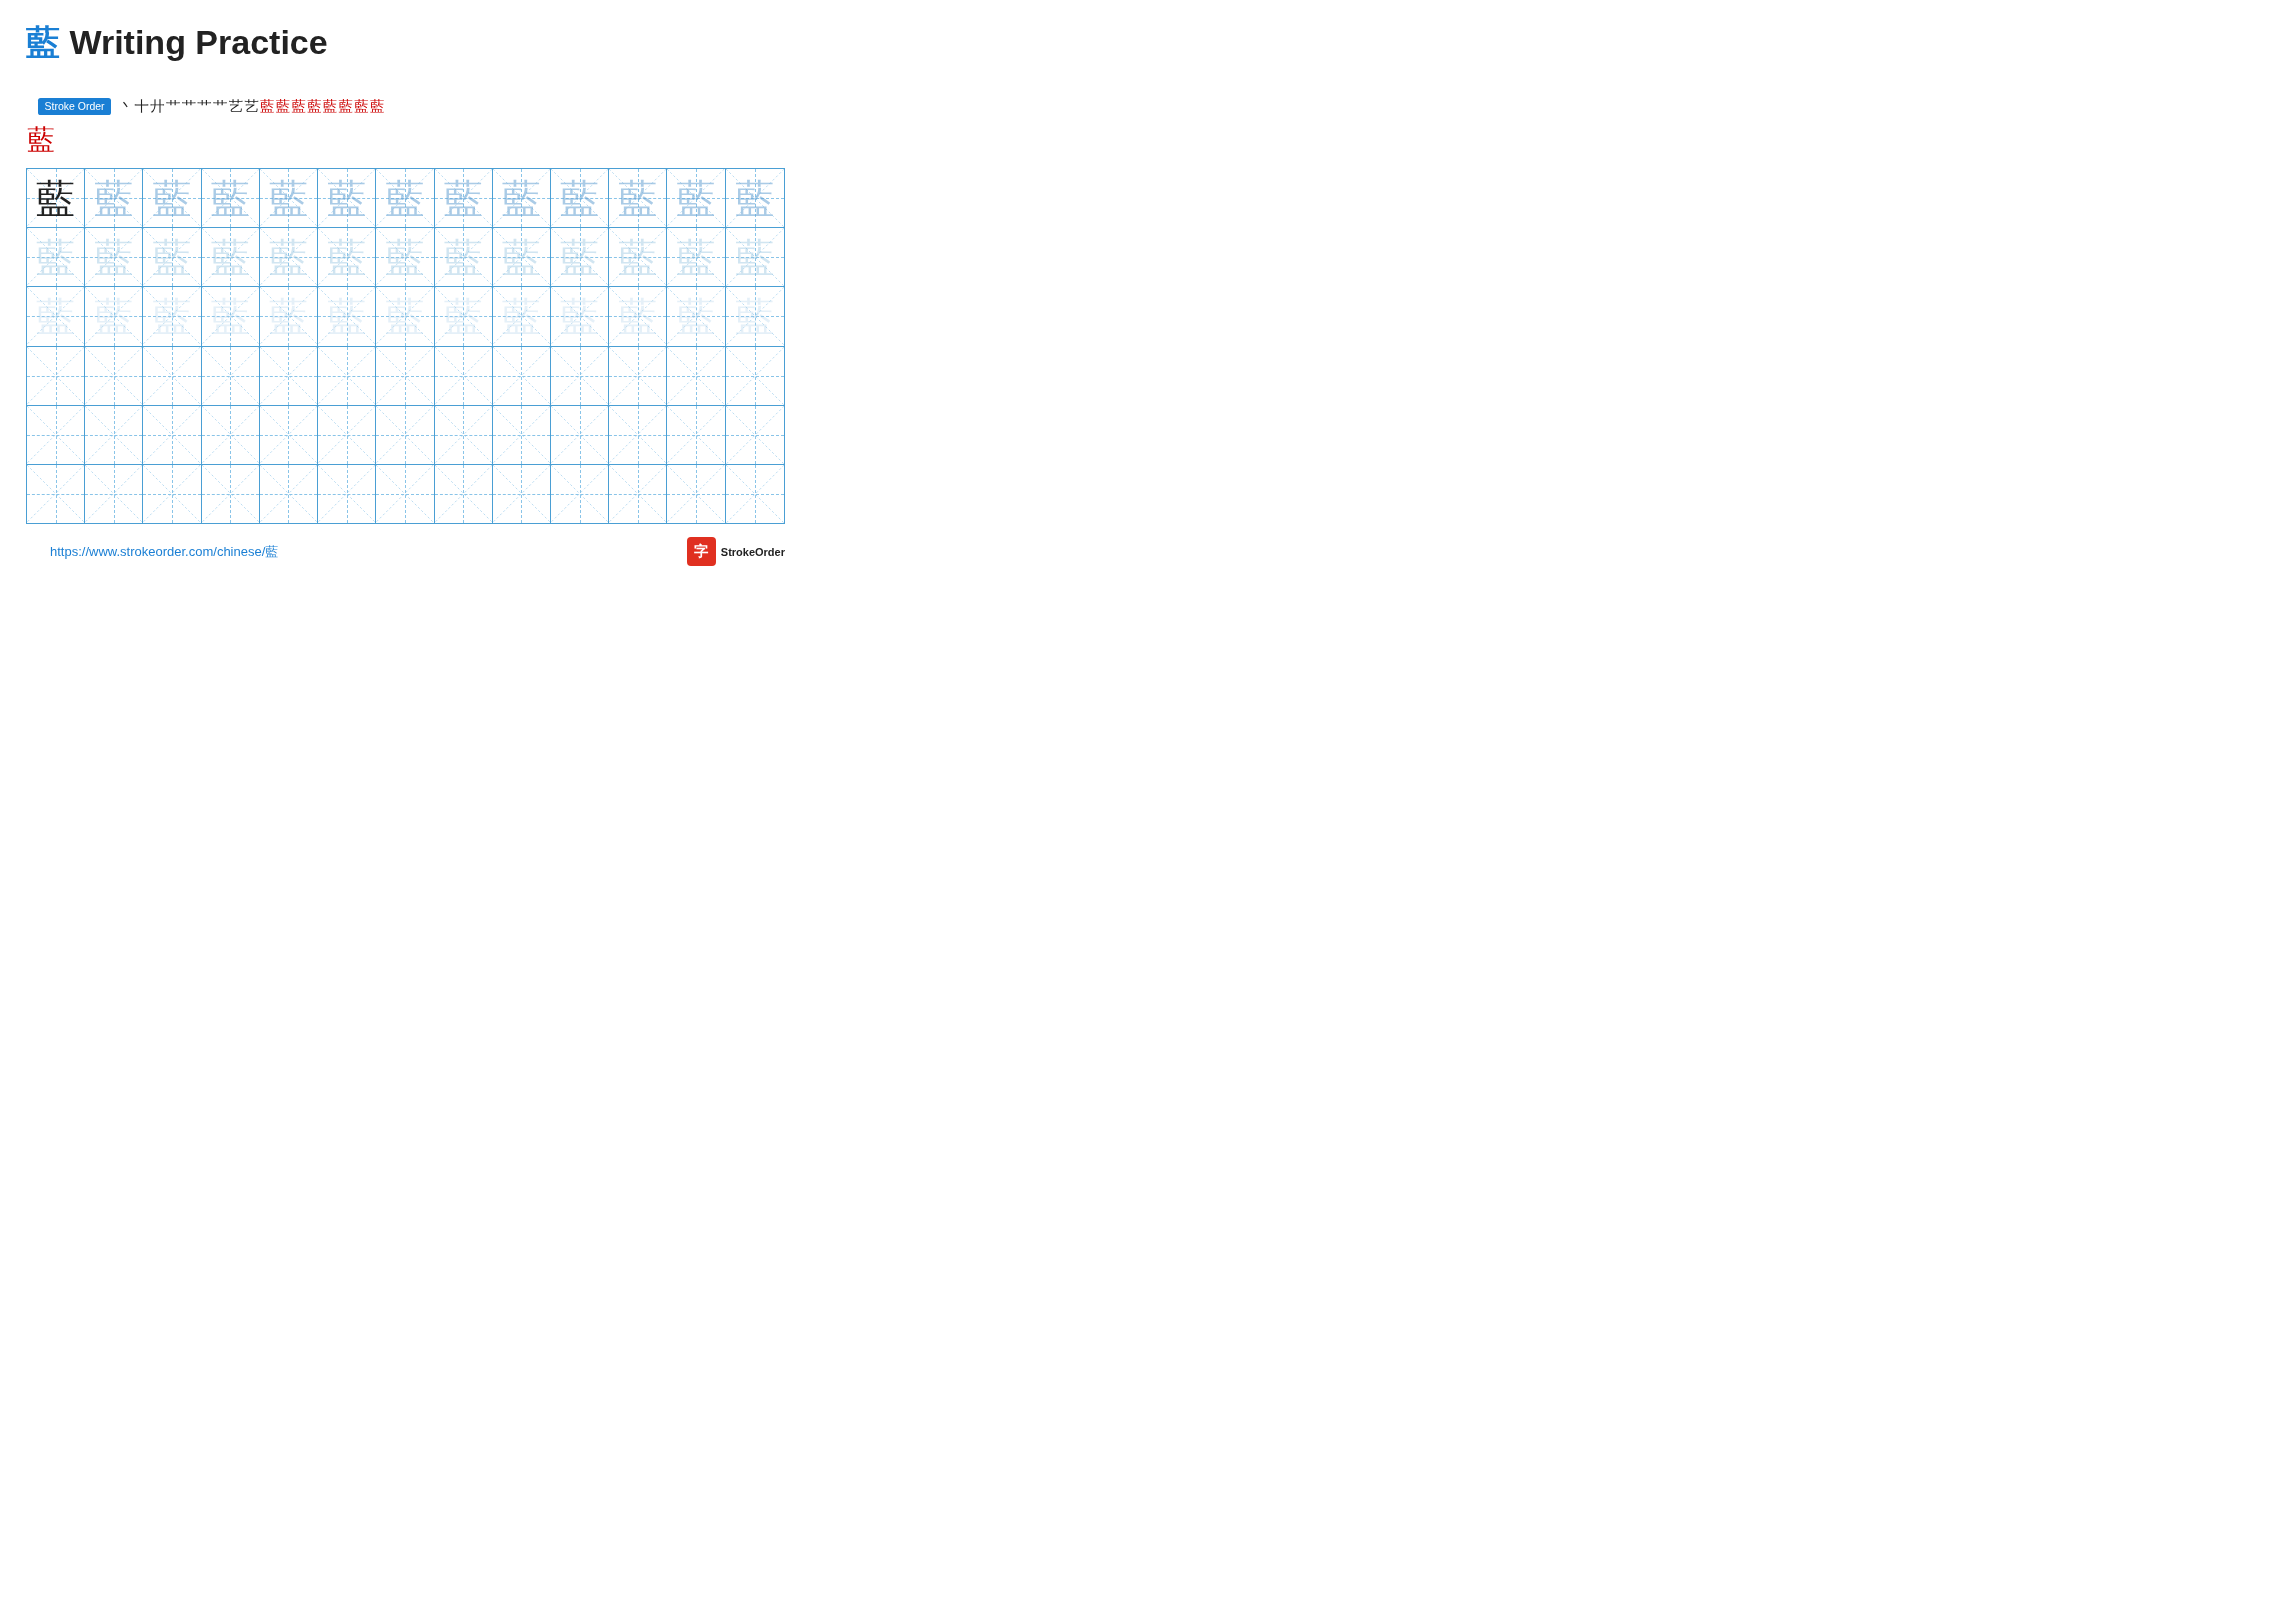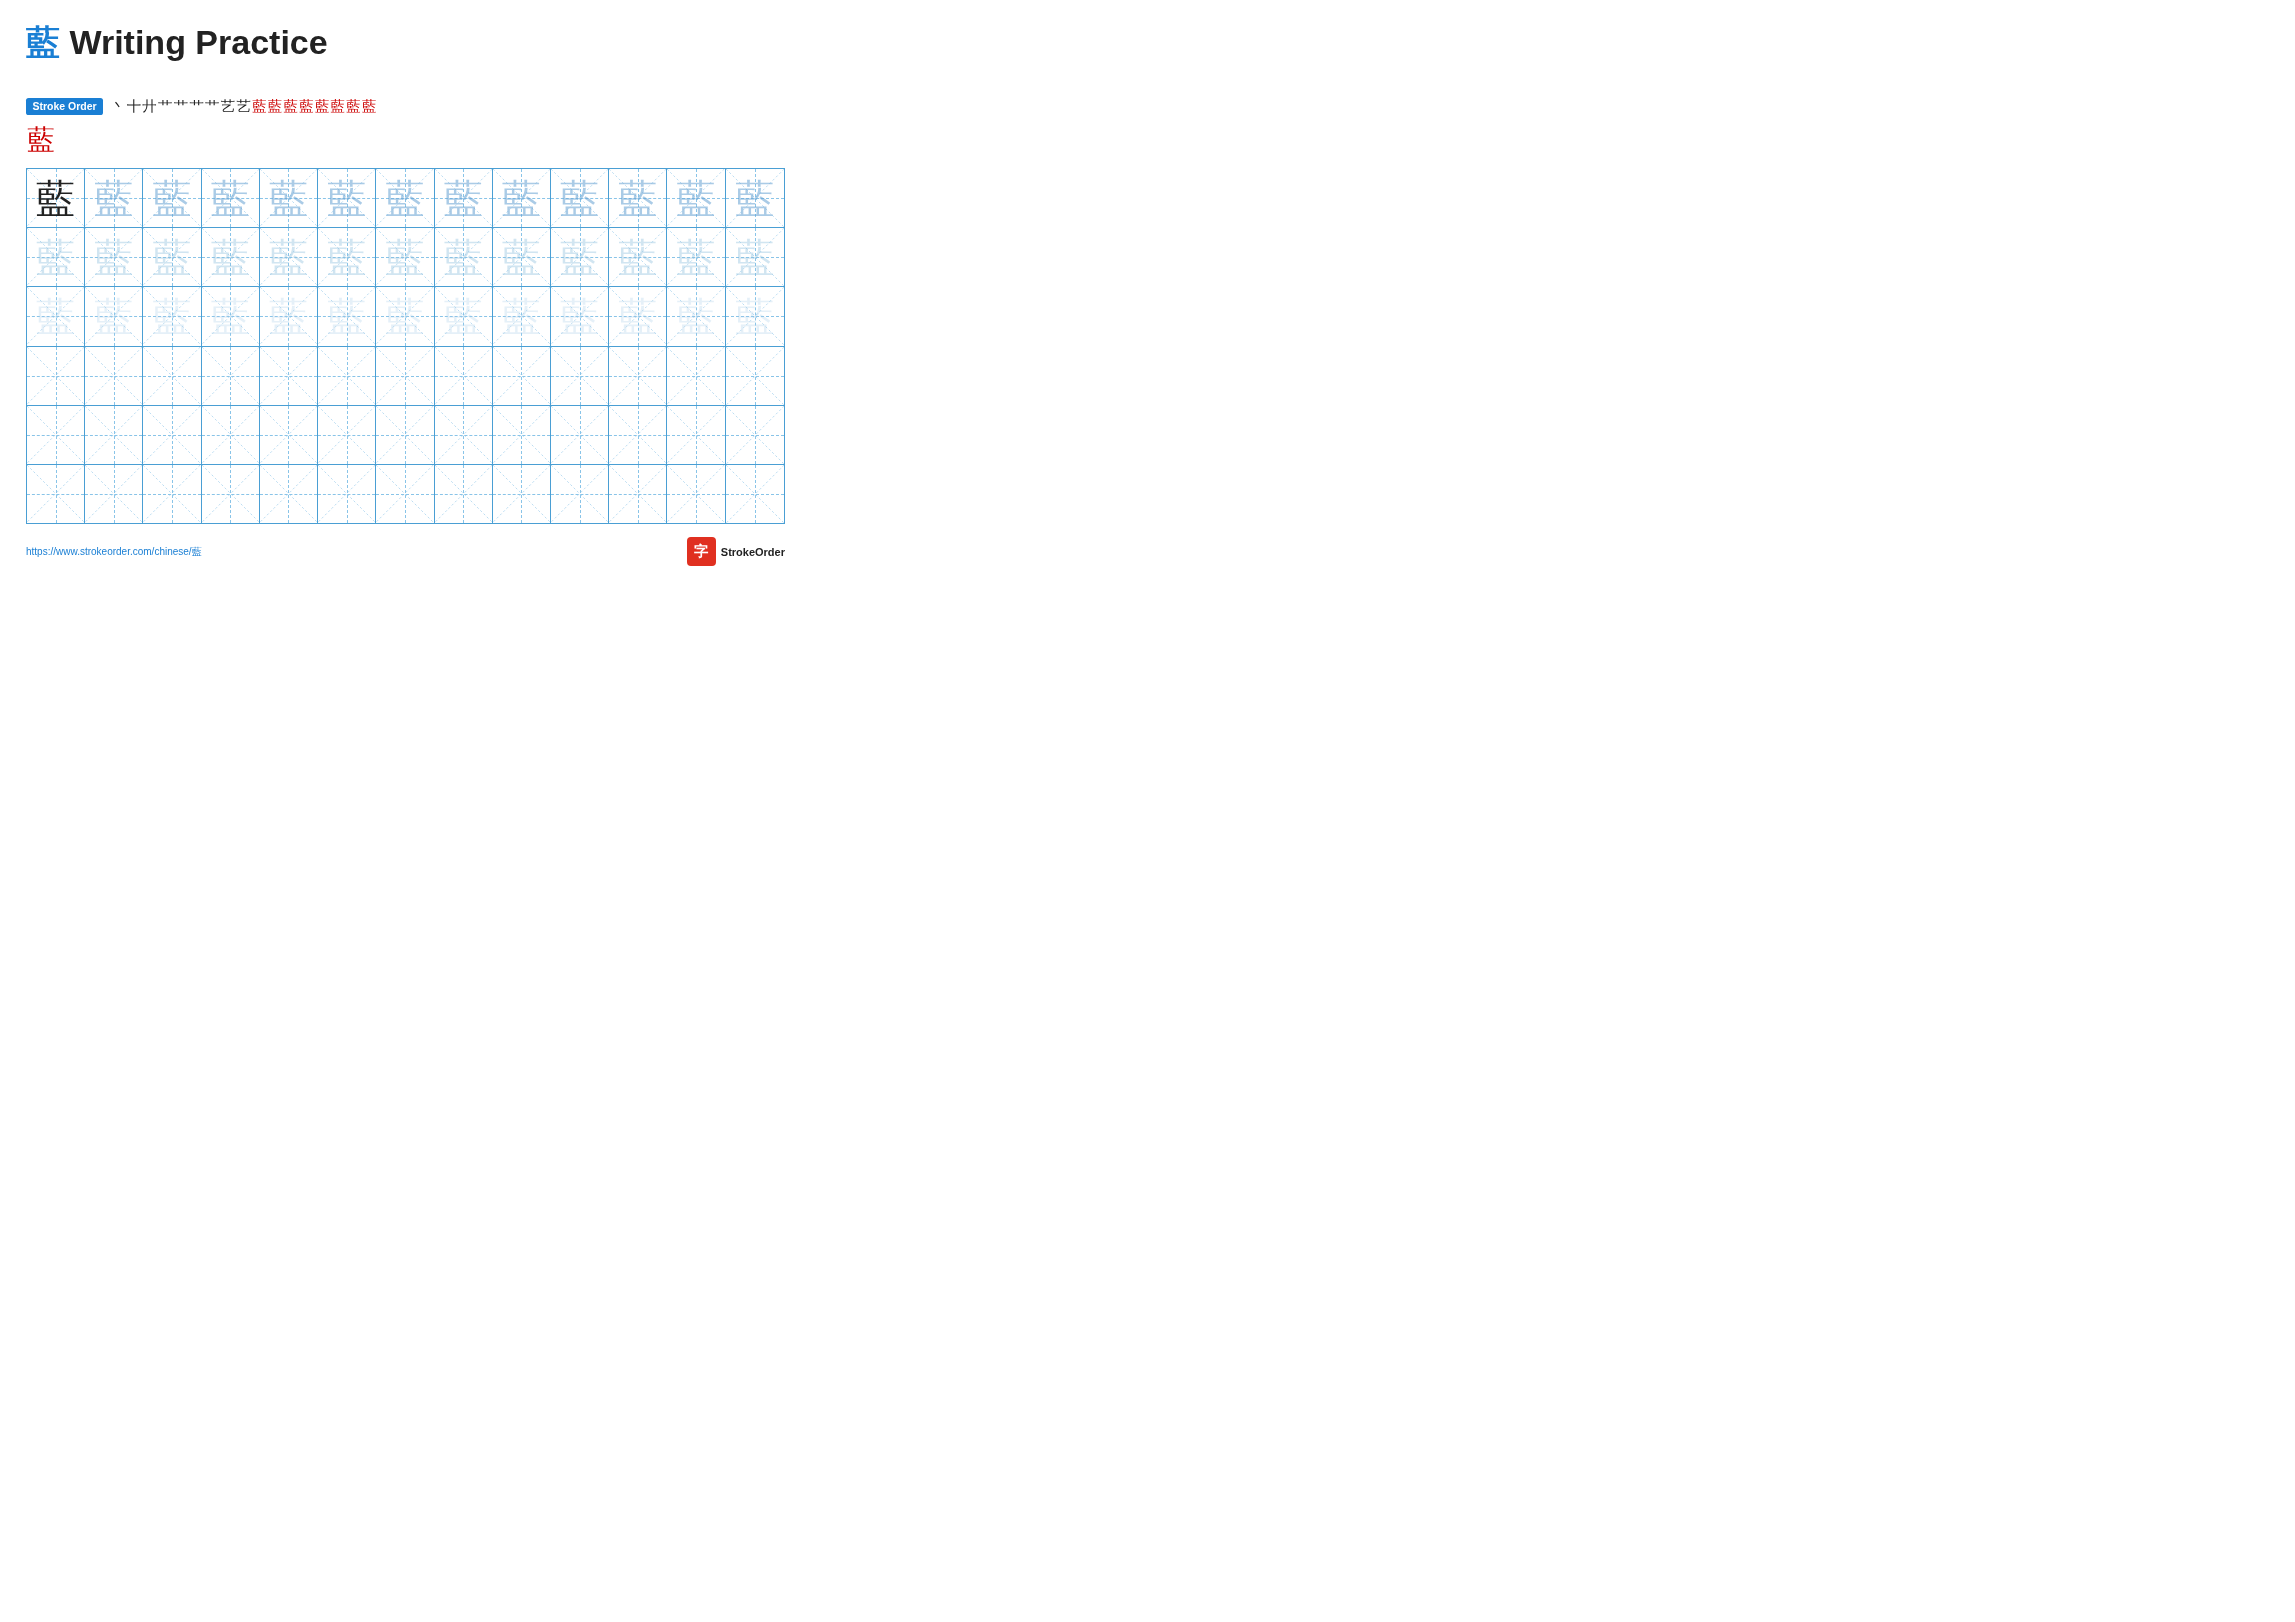--- a/index.html
+++ b/index.html
@@ -31,25 +31,26 @@
       display: flex;
       align-items: center;
       flex-wrap: wrap;
       margin-bottom: 6.5px;
       gap: 2.6px;
     }
     .stroke-order-badge {
       background: #1a7fd4;
       color: #fff;
       font-size: 10.5px;
-      font-weight: bold;
+      font-weight: normal;
       padding: 2.6px 6.5px;
       border-radius: 2.6px;
       margin-right: 5.2px;
       white-space: nowrap;
+      margin-left: 12px;
     }
     .stroke-chars {
       display: flex;
       flex-wrap: wrap;
       align-items: center;
       gap: 1.3px;
     }
     .stroke-char {
       font-size: 14.4px;
       color: #222;
@@ -151,22 +152,23 @@
 
     
     .footer {
       display: flex;
       justify-content: space-between;
       align-items: center;
       margin-top: 13px;
     }
     .footer-link {
       color: #1a7fd4;
-      font-size: 10px;
+      font-size: 13px;
       text-decoration: none;
+      margin-left: 24px;
     }
     .footer-brand {
       display: flex;
       align-items: center;
       gap: 5.2px;
     }
     .footer-logo {
       width: 29px;
       height: 29px;
       background: #e03020;

